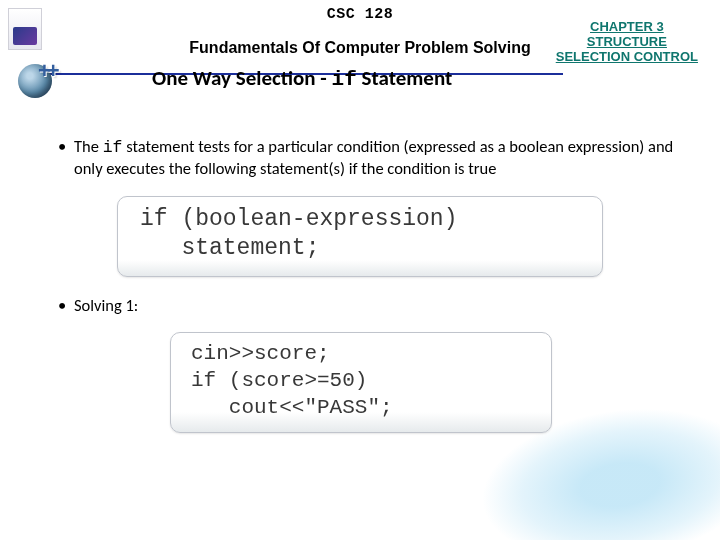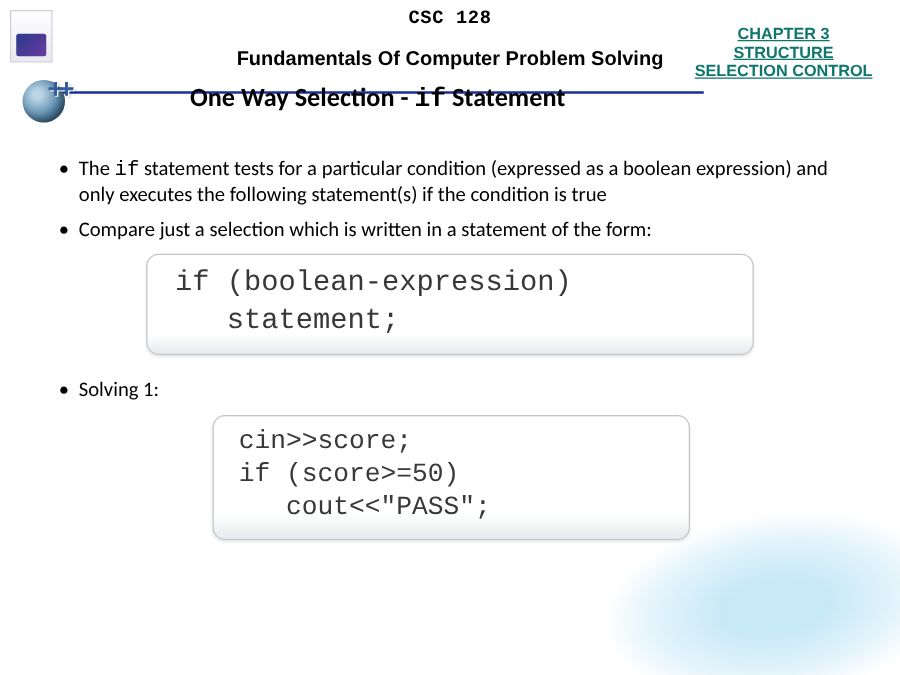--- a/index.html
+++ b/index.html
@@ -119,21 +119,21 @@
   .section-title .mono { font-family: "Courier New", monospace; font-weight: 700; }
   .content {
     position: absolute;
     top: 120px;
     left: 30px;
     right: 30px;
     font-size: 16.5px;
     line-height: 1.3;
     color: #000;
   }
-  .content ul { margin: 5px; padding-left: 12px; list-style: none; }
+  .content ul { margin: 16px; padding-left: 12px; list-style: none; }
   .content li { position: relative; padding-left: 16px; margin-bottom: 6px; }
   .content li::before { content: "•"; position: absolute; left: 0; }
   .content .mono { font-family: "Courier New", monospace; }
   .code-box {
     margin: 8px auto 18px auto;
     width: 440px;
     border: 1px solid #c0c4cc;
     border-radius: 10px;
     padding: 8px 22px 12px 22px;
     background: linear-gradient(180deg, #ffffff 80%, #e6eaec 100%);
@@ -173,21 +173,20 @@
 
 <div class="section-title">
   <span>One Way Selection - </span><span class="mono">if</span><span> Statement</span>
 </div>
 
 <div class="content">
   <ul>
     <li>
       <span>The </span><span class="mono">if</span><span> statement tests for a particular condition (expressed as a boolean expression) and only executes the following statement(s) if the condition is true</span>
     </li>
-    <li>Compare just a selection which is written in a statement of the form:</li>
   </ul>
 
   <div class="code-box"><span>if (boolean-expression)</span>
 <span>   statement;</span></div>
 
   <ul>
     <li>Solving 1:</li>
   </ul>
 
   <div class="code-box small"><span>cin&gt;&gt;score;</span>

